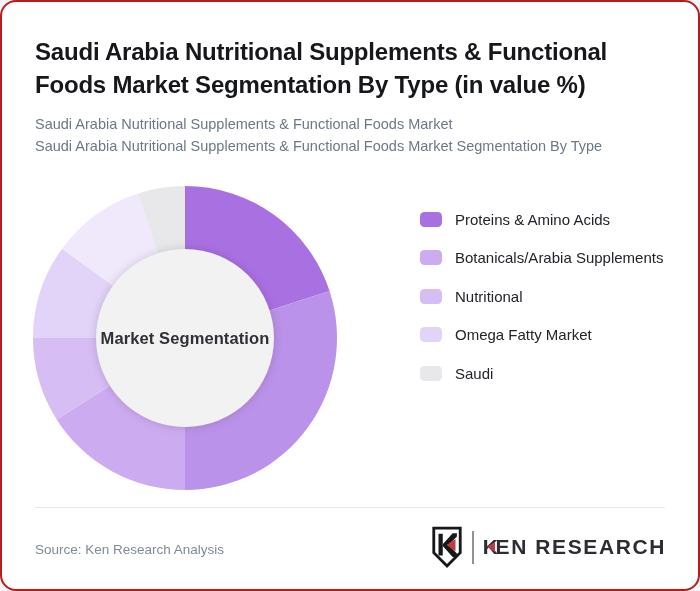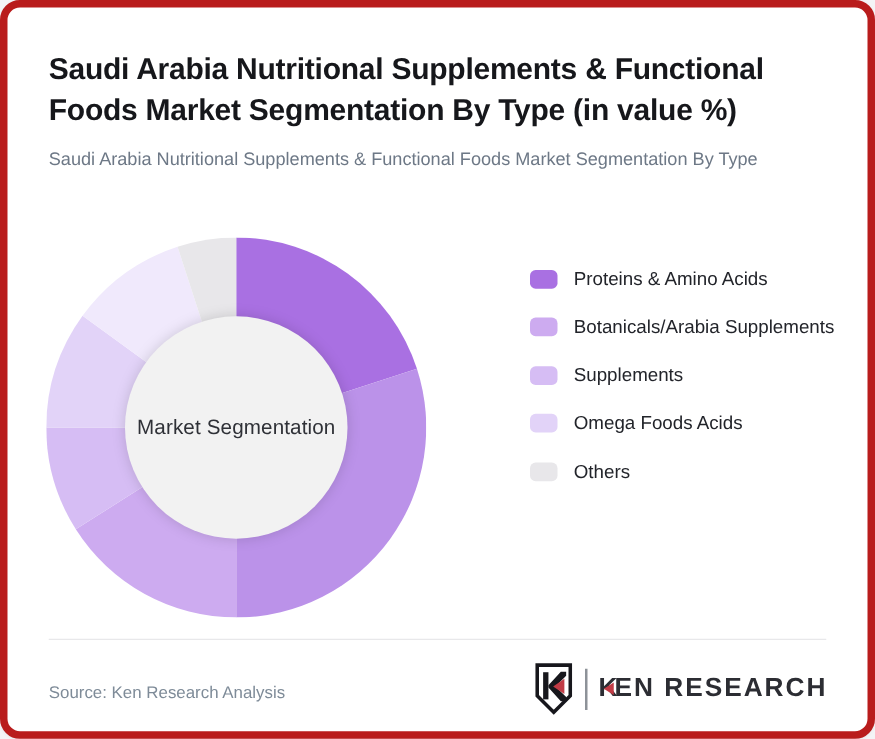--- a/index.html
+++ b/index.html
@@ -1,26 +1,26 @@
 <!DOCTYPE html>
 <html><head>
 <meta charset="utf-8">
 <style>
   html,body{margin:0;padding:0;width:700px;height:591px;overflow:hidden;
     font-family:"Liberation Sans", sans-serif;background:#f4f4f6;}
   .card{position:absolute;inset:0;background:#ffffff;border-radius:16px;
-    border:6px solid #b91c1c;box-sizing:border-box;box-shadow:0 1px 3px rgba(0,0,0,.05);}
+    border:2px solid #b91c1c;box-sizing:border-box;box-shadow:0 1px 3px rgba(0,0,0,.05);}
   .title{position:absolute;left:33px;top:33px;width:625px;font-size:24px;line-height:33px;
     font-weight:700;color:#16171b;letter-spacing:-0.2px;}
   .subtitles{position:absolute;left:33px;top:112px;font-size:14.5px;line-height:21.5px;color:#6d7886;}
   .donut{position:absolute;left:31px;top:184px;width:304px;height:304px;}
   .donut svg{position:absolute;inset:0;}
   .donut-hole{filter:drop-shadow(0 0 5px rgba(0,0,0,0.15));}
   .center-label{position:absolute;inset:0;display:flex;align-items:center;justify-content:center;
-    font-size:16.5px;color:#2f3137;letter-spacing:0.1px;pointer-events:none;}
+    font-size:16.5px;color:#2f3137;letter-spacing:0.1px;pointer-events:none;font-weight:bold;}
   .legend{position:absolute;left:418px;top:209px;display:flex;flex-direction:column;gap:22.5px;}
   .legend-item{display:flex;align-items:center;height:16px;cursor:pointer;}
   .swatch{width:22px;height:15px;border-radius:4.5px;margin-right:13px;flex:none;}
   .legend-label{font-size:15px;color:#22242a;white-space:nowrap;}
   .divider{position:absolute;left:33px;right:33px;top:505px;height:1px;background:#e8e8ea;}
   .source{position:absolute;left:33px;top:540px;font-size:13.5px;color:#7e8b98;}
   .logo{position:absolute;right:32px;top:523px;display:flex;align-items:center;height:44px;}
   .logo-shield{width:34px;height:44px;}
   .logo-bar{width:2px;height:33px;background:#8d9298;margin:0 9px 0 8px;}
   .logo-text{display:flex;align-items:center;font-weight:700;font-size:21px;
@@ -29,20 +29,21 @@
     border-right:8.5px solid #c13b45;margin-left:-13px;margin-right:1px;}
 </style>
 </head>
 <body>
 
 <div class="card">
 
   <div class="title">Saudi Arabia Nutritional Supplements &amp; Functional Foods Market Segmentation By Type (in value %)</div>
 
   <div class="subtitles">
+    <div>Saudi Arabia Nutritional Supplements &amp; Functional Foods Market</div>
     <div>Saudi Arabia Nutritional Supplements &amp; Functional Foods Market Segmentation By Type</div>
   </div>
 
   <div class="donut">
     <svg viewBox="0 0 304 304">
       <g id="segments">
           <path d="M 152 152 L 152.00 0.00 A 152 152 0 0 1 296.56 105.03 Z" fill="#a970e2"></path>
           <path d="M 152 152 L 296.56 105.03 A 152 152 0 0 1 152.00 304.00 Z" fill="#bb92e9"></path>
           <path d="M 152 152 L 152.00 304.00 A 152 152 0 0 1 23.66 233.45 Z" fill="#cdabf0"></path>
           <path d="M 152 152 L 23.66 233.45 A 152 152 0 0 1 0.00 152.00 Z" fill="#d6bdf4"></path>
@@ -59,29 +60,29 @@
       <div class="legend-item">
         <span class="swatch" style="background: rgb(169, 112, 226);"></span>
         <span class="legend-label">Proteins &amp; Amino Acids</span>
       </div>
       <div class="legend-item">
         <span class="swatch" style="background: rgb(205, 171, 240);"></span>
         <span class="legend-label">Botanicals/Arabia Supplements</span>
       </div>
       <div class="legend-item">
         <span class="swatch" style="background: rgb(214, 189, 244);"></span>
-        <span class="legend-label">Supplements</span>
+        <span class="legend-label">Nutritional</span>
       </div>
       <div class="legend-item">
         <span class="swatch" style="background: rgb(226, 211, 248);"></span>
-        <span class="legend-label">Omega Foods Acids</span>
+        <span class="legend-label">Omega Fatty Market</span>
       </div>
       <div class="legend-item">
         <span class="swatch" style="background: rgb(232, 231, 234);"></span>
-        <span class="legend-label">Others</span>
+        <span class="legend-label">Saudi</span>
       </div>
     </div>
 
   <div class="divider"></div>
 
   <div class="source">Source: Ken Research Analysis</div>
 
   <div class="logo">
     <svg class="logo-shield" viewBox="0 0 36 46">
       <path d="M4 3 H32 V29 L18 43 L4 29 Z" fill="#ffffff" stroke="#17171c" stroke-width="3"></path>

